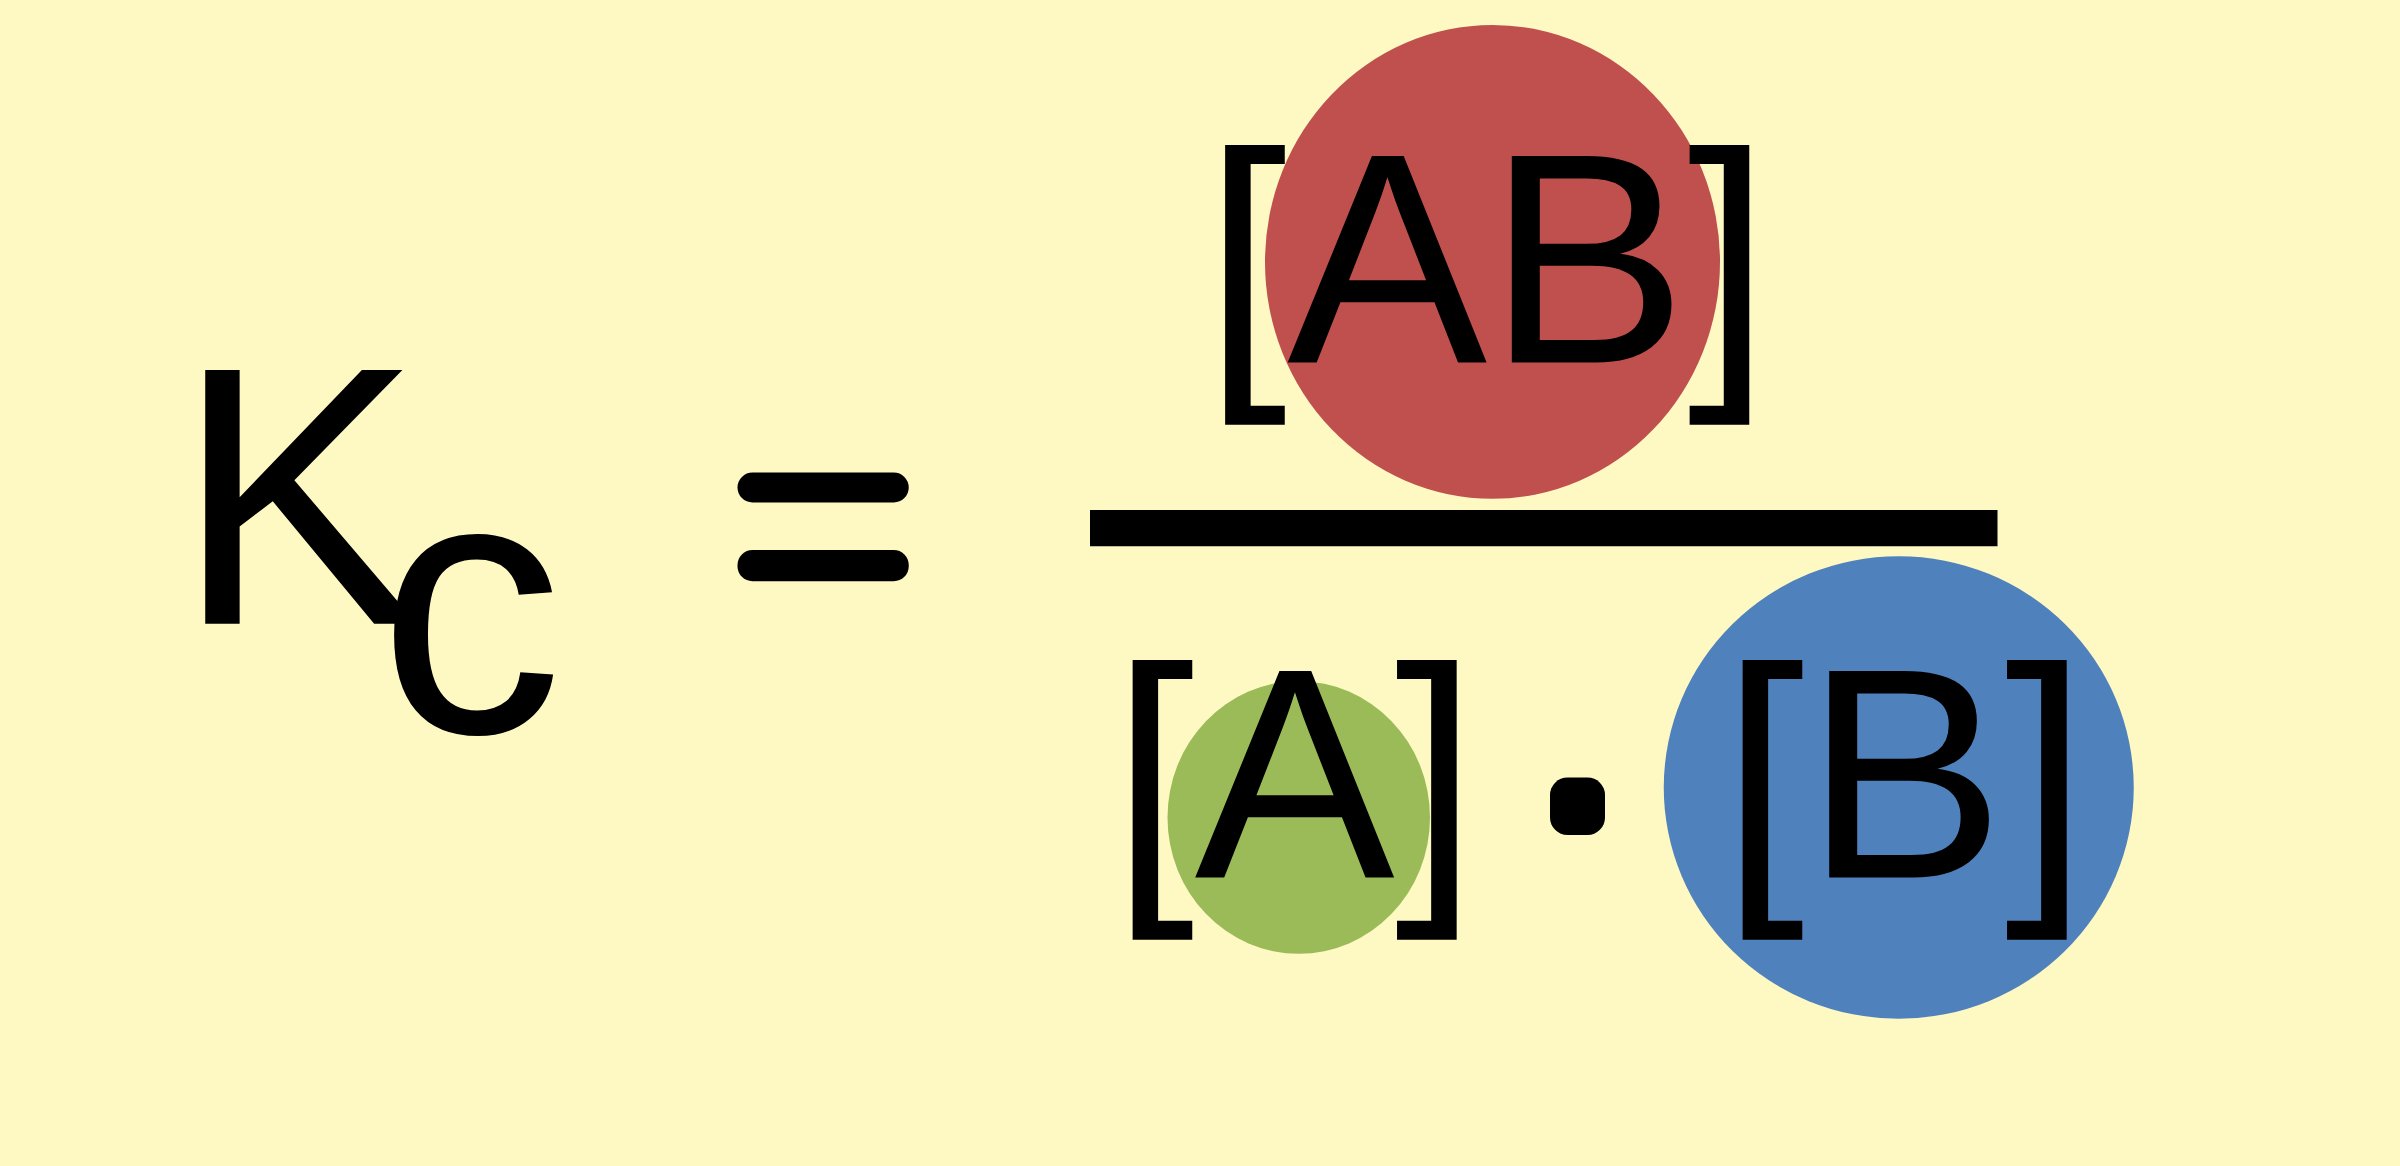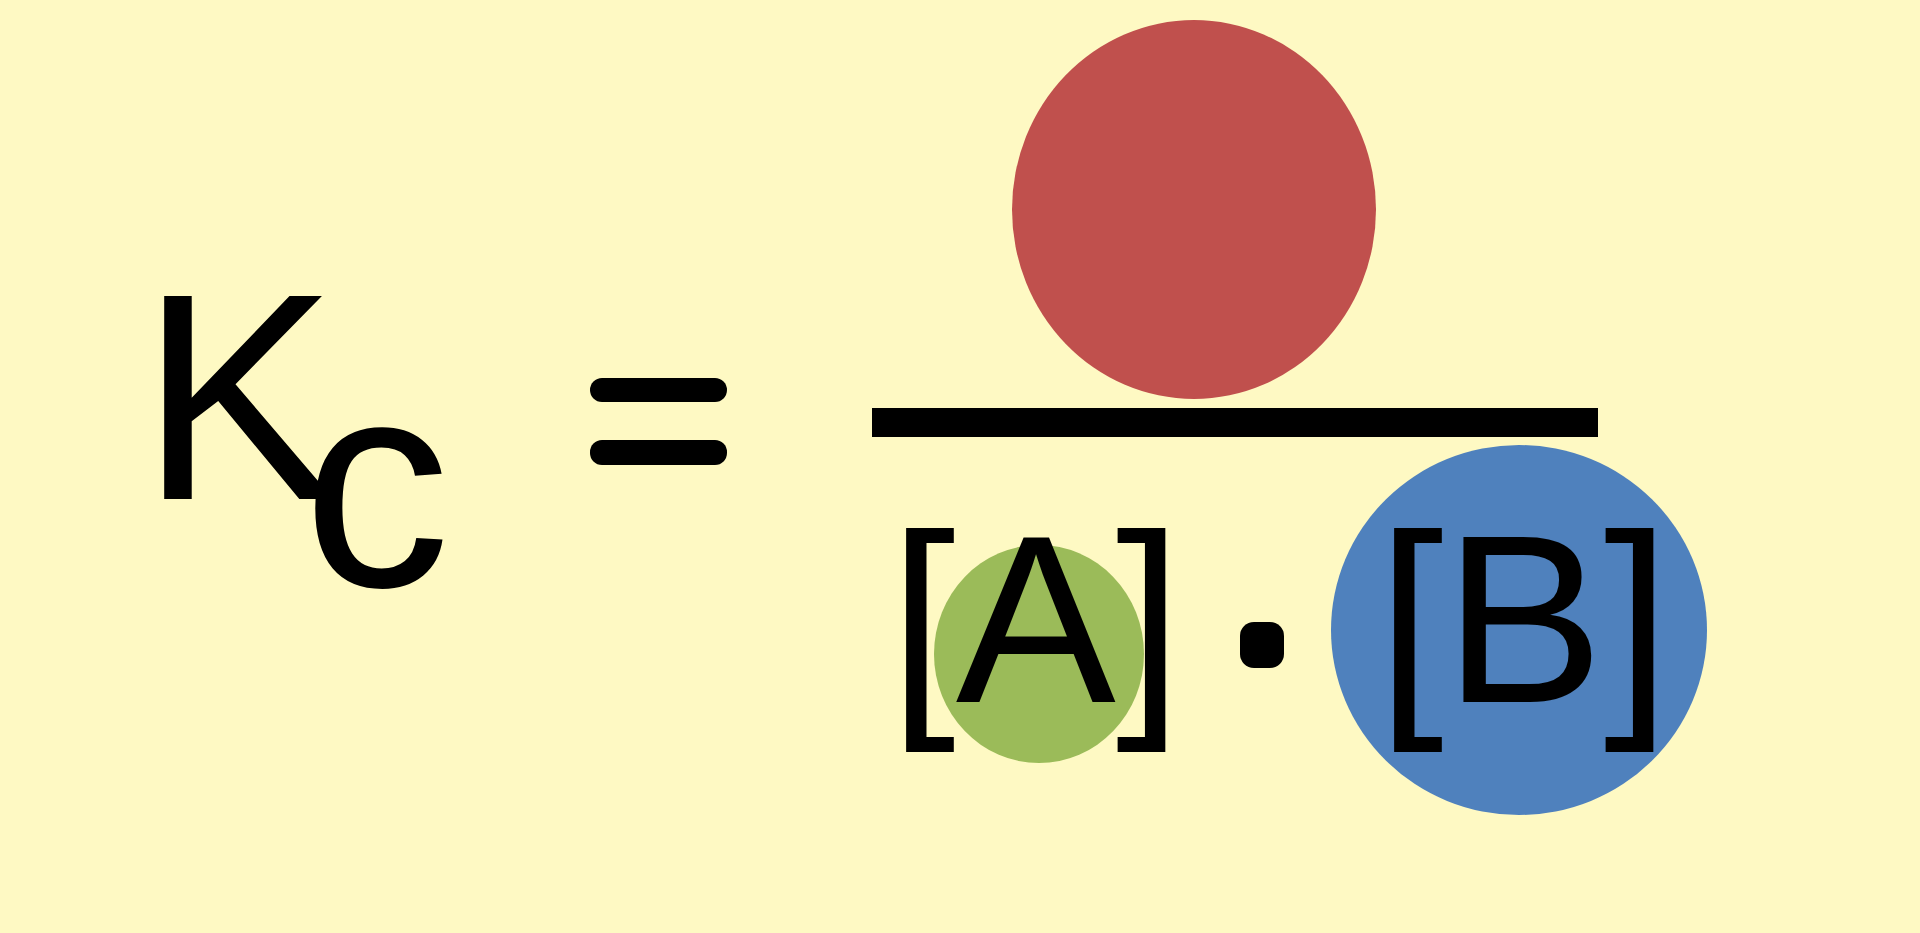--- a/index.html
+++ b/index.html
@@ -131,20 +131,21 @@
   </div>
 
   <div class="equals">
     <span class="sr-only">=</span>
     <div class="bar top"></div>
     <div class="bar bottom"></div>
   </div>
 
   <div class="fraction-bar"></div>
 
+  <div class="txt numerator">[AB]</div>
 
   <div class="txt denom-a">[A]</div>
 
   <div class="mult-dot">
     <span class="sr-only">·</span>
   </div>
 
   <div class="txt denom-b">[B]</div>
 
 </div>

